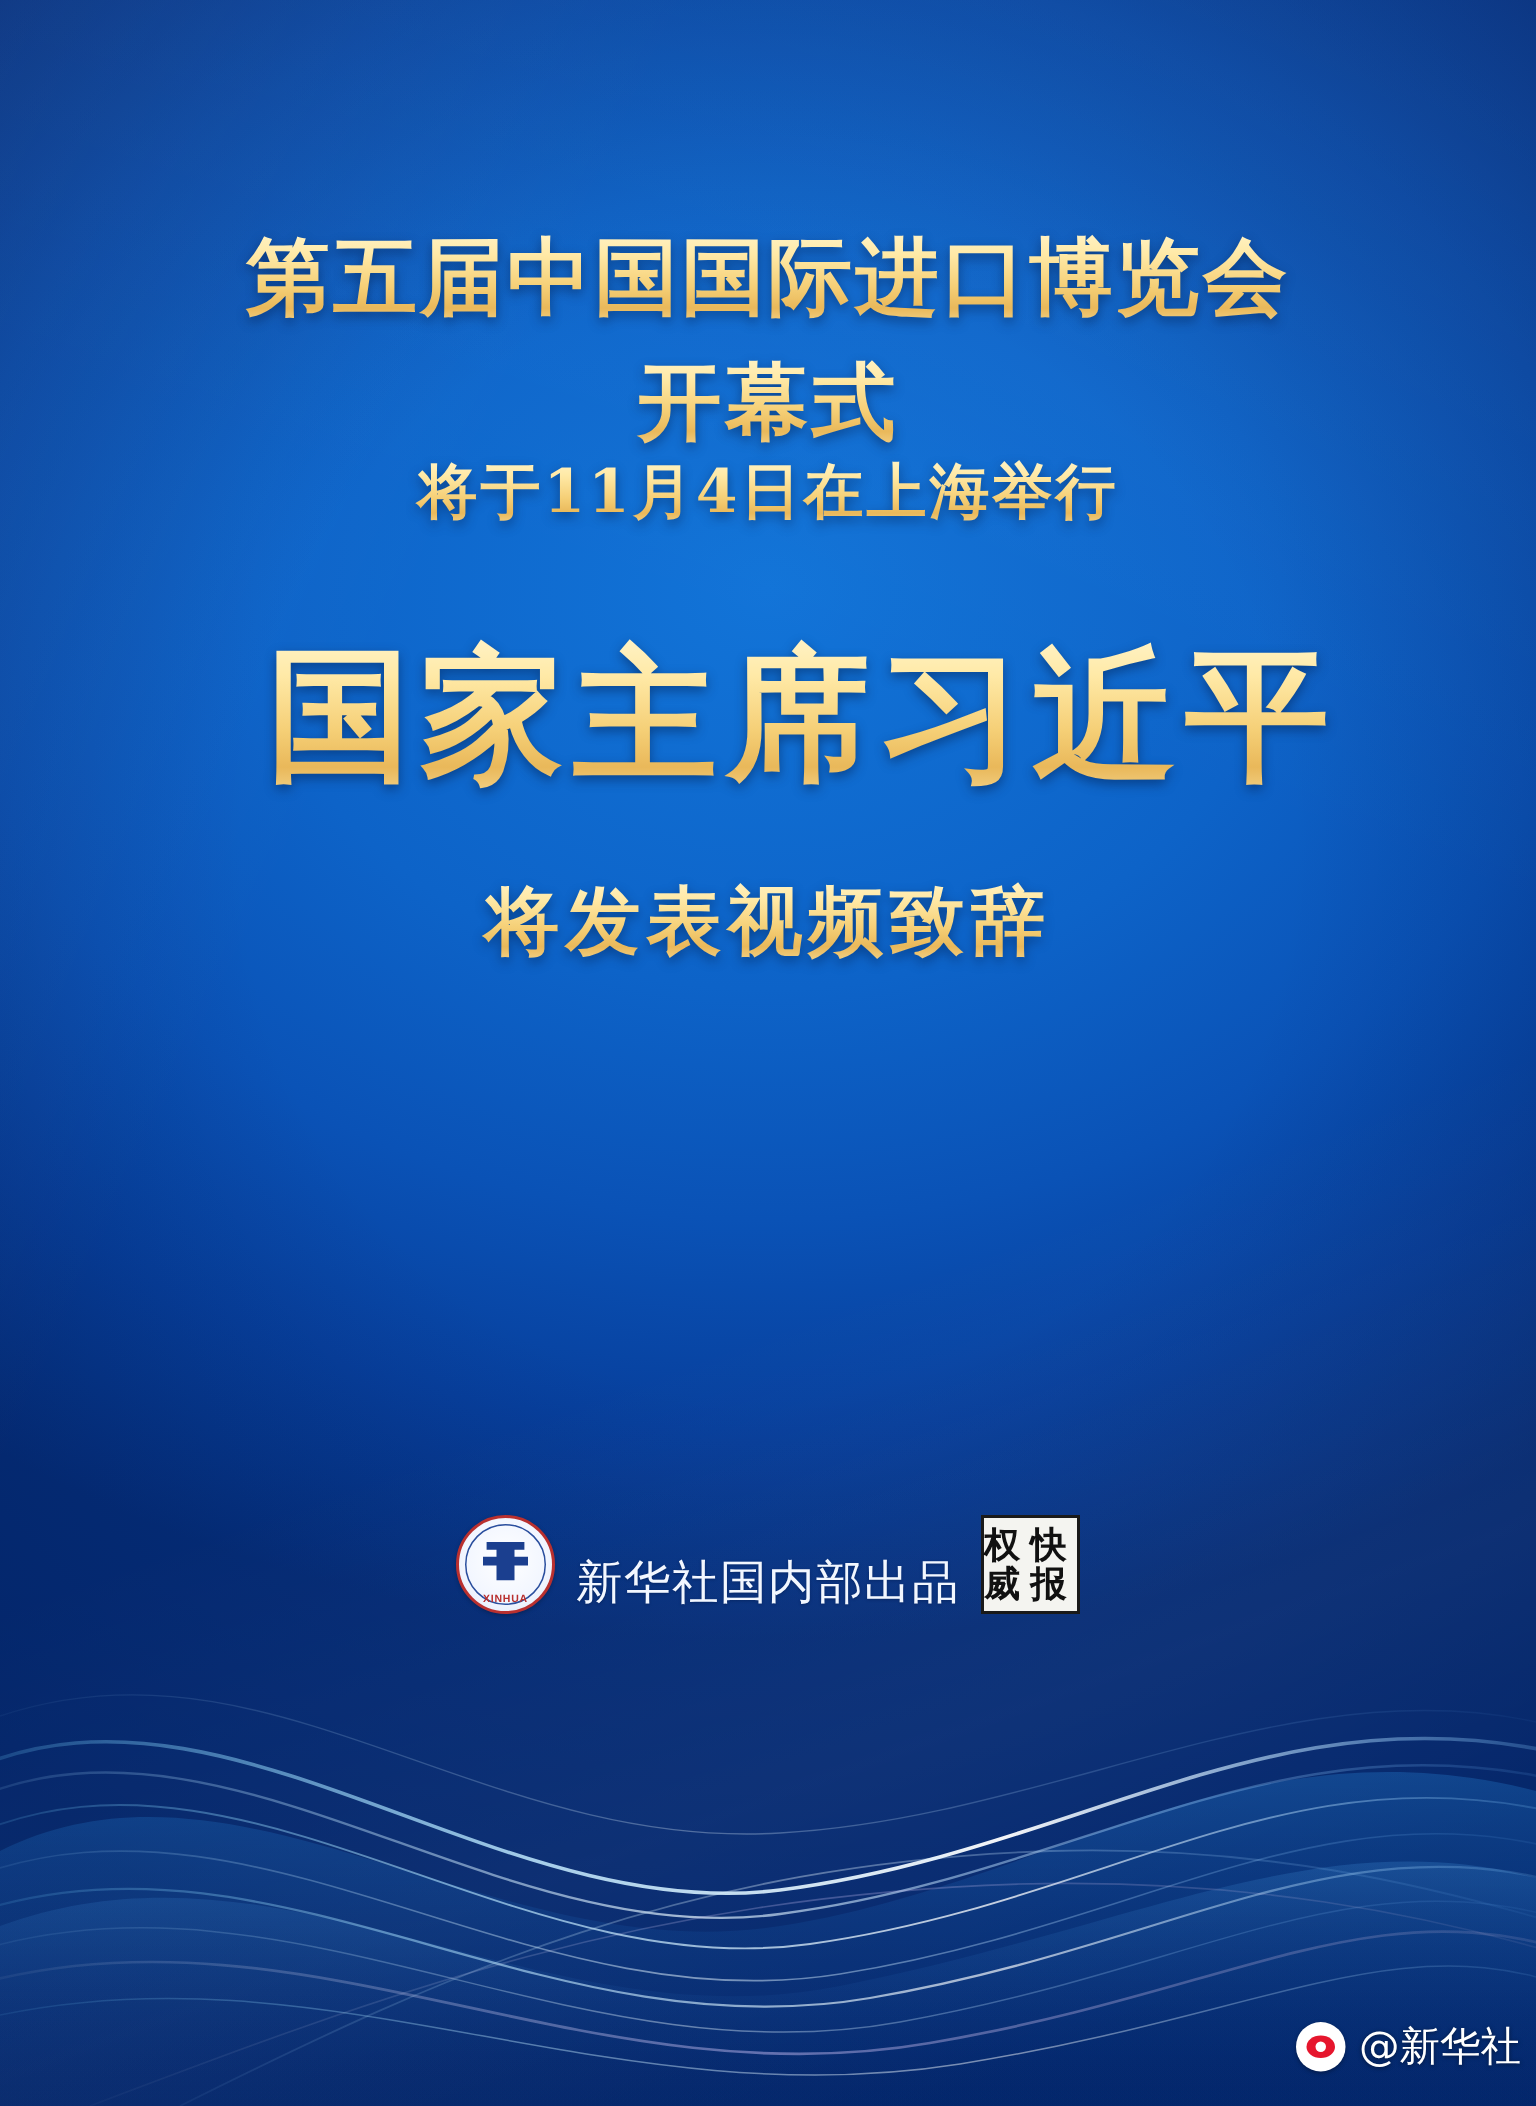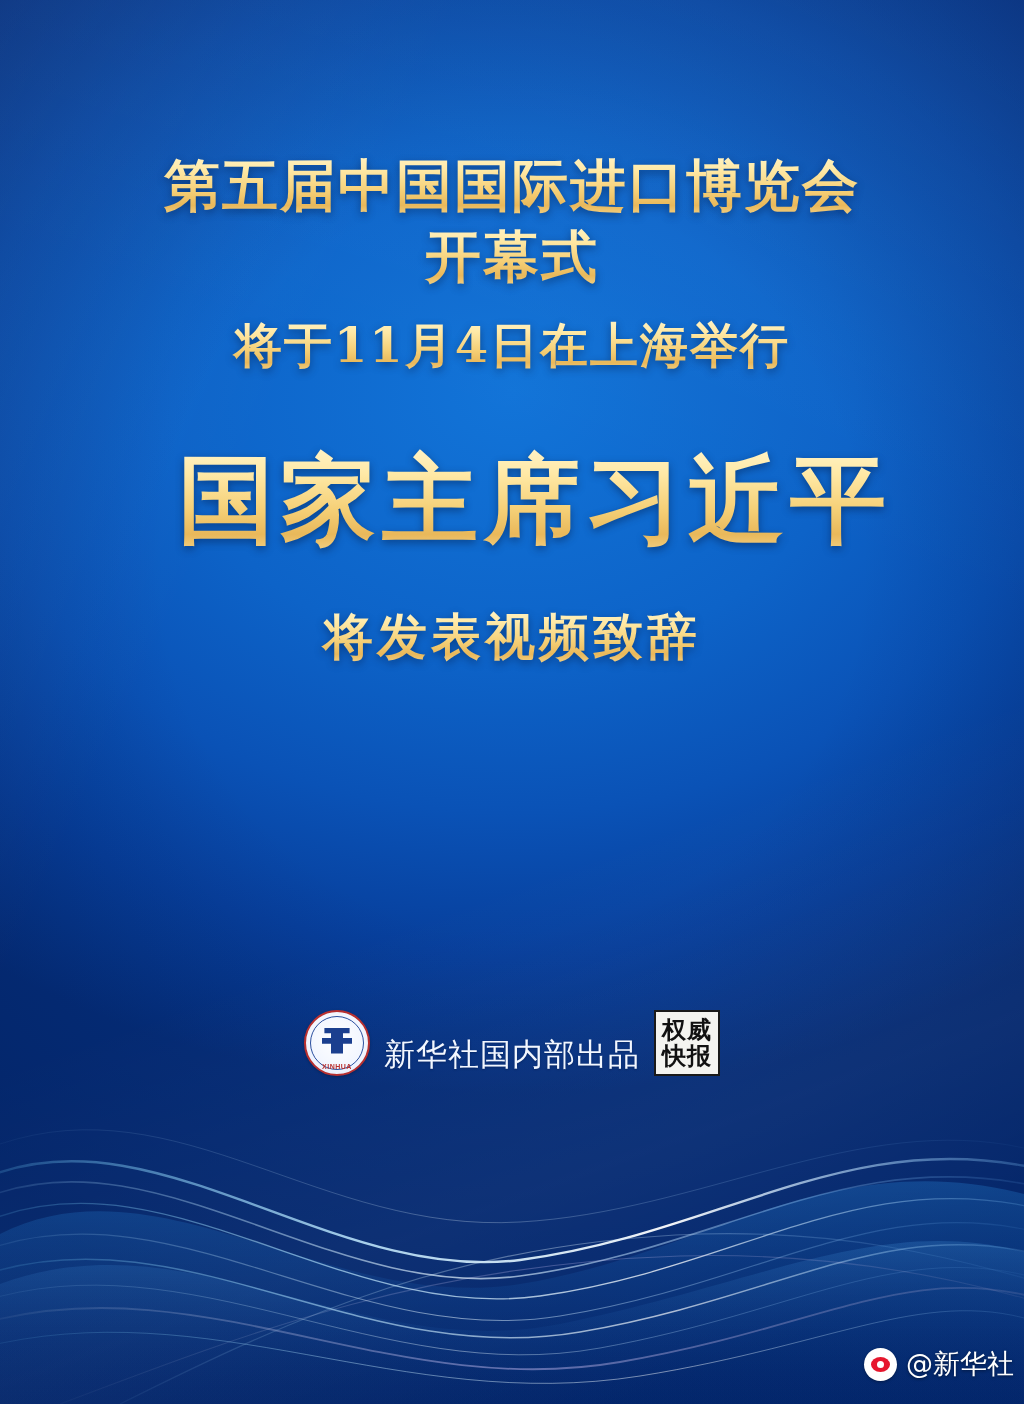--- a/index.html
+++ b/index.html
@@ -63,22 +63,22 @@
 
   .line {
     font-family: "DejaVu Serif", "Liberation Serif", serif;
     font-weight: bold;
     letter-spacing: 2px;
     line-height: 1.26;
     margin: 0;
   }
 
   .l1 { font-size: 56px; }
-  .l2 { font-size: 56px; }
-  .l3 { font-size: 48px; margin-top: 24px; }
+  .l2 { font-size: 56px; margin-top: 12px; }
+  .l3 { font-size: 40px; }
   .l4 {
     font-size: 96px;
     margin-top: 64px;
     letter-spacing: 6px;
     padding-left: 46px;
   }
   .l5 {
     font-size: 50px;
     margin-top: 44px;
     letter-spacing: 4px;
@@ -143,21 +143,21 @@
     text-shadow: 0 1px 2px rgba(0,20,60,0.4);
   }
   .stamp {
     flex: none;
     width: 62px;
     height: 62px;
     border: 2px solid #1a1a1a;
     background: #f4f4f0;
     color: #111;
     display: flex;
-    flex-direction: column;
+    flex-direction: row;
     align-items: center;
     justify-content: center;
     line-height: 1.08;
     font-size: 24px;
     font-family: "DejaVu Serif", "Liberation Serif", serif;
     font-weight: bold;
     letter-spacing: 1px;
   }
 
   

